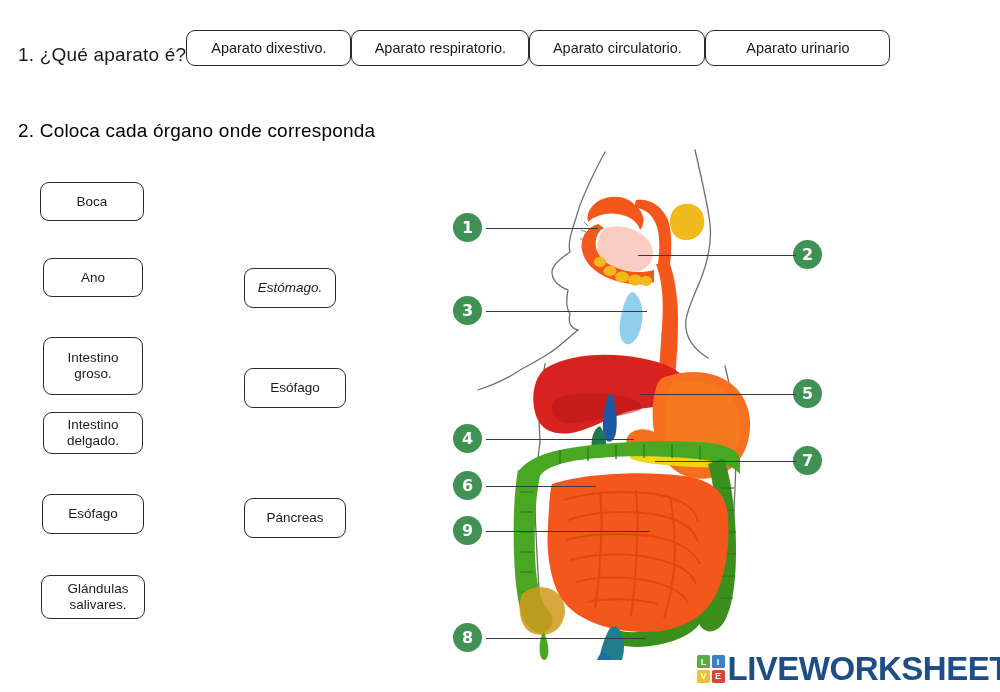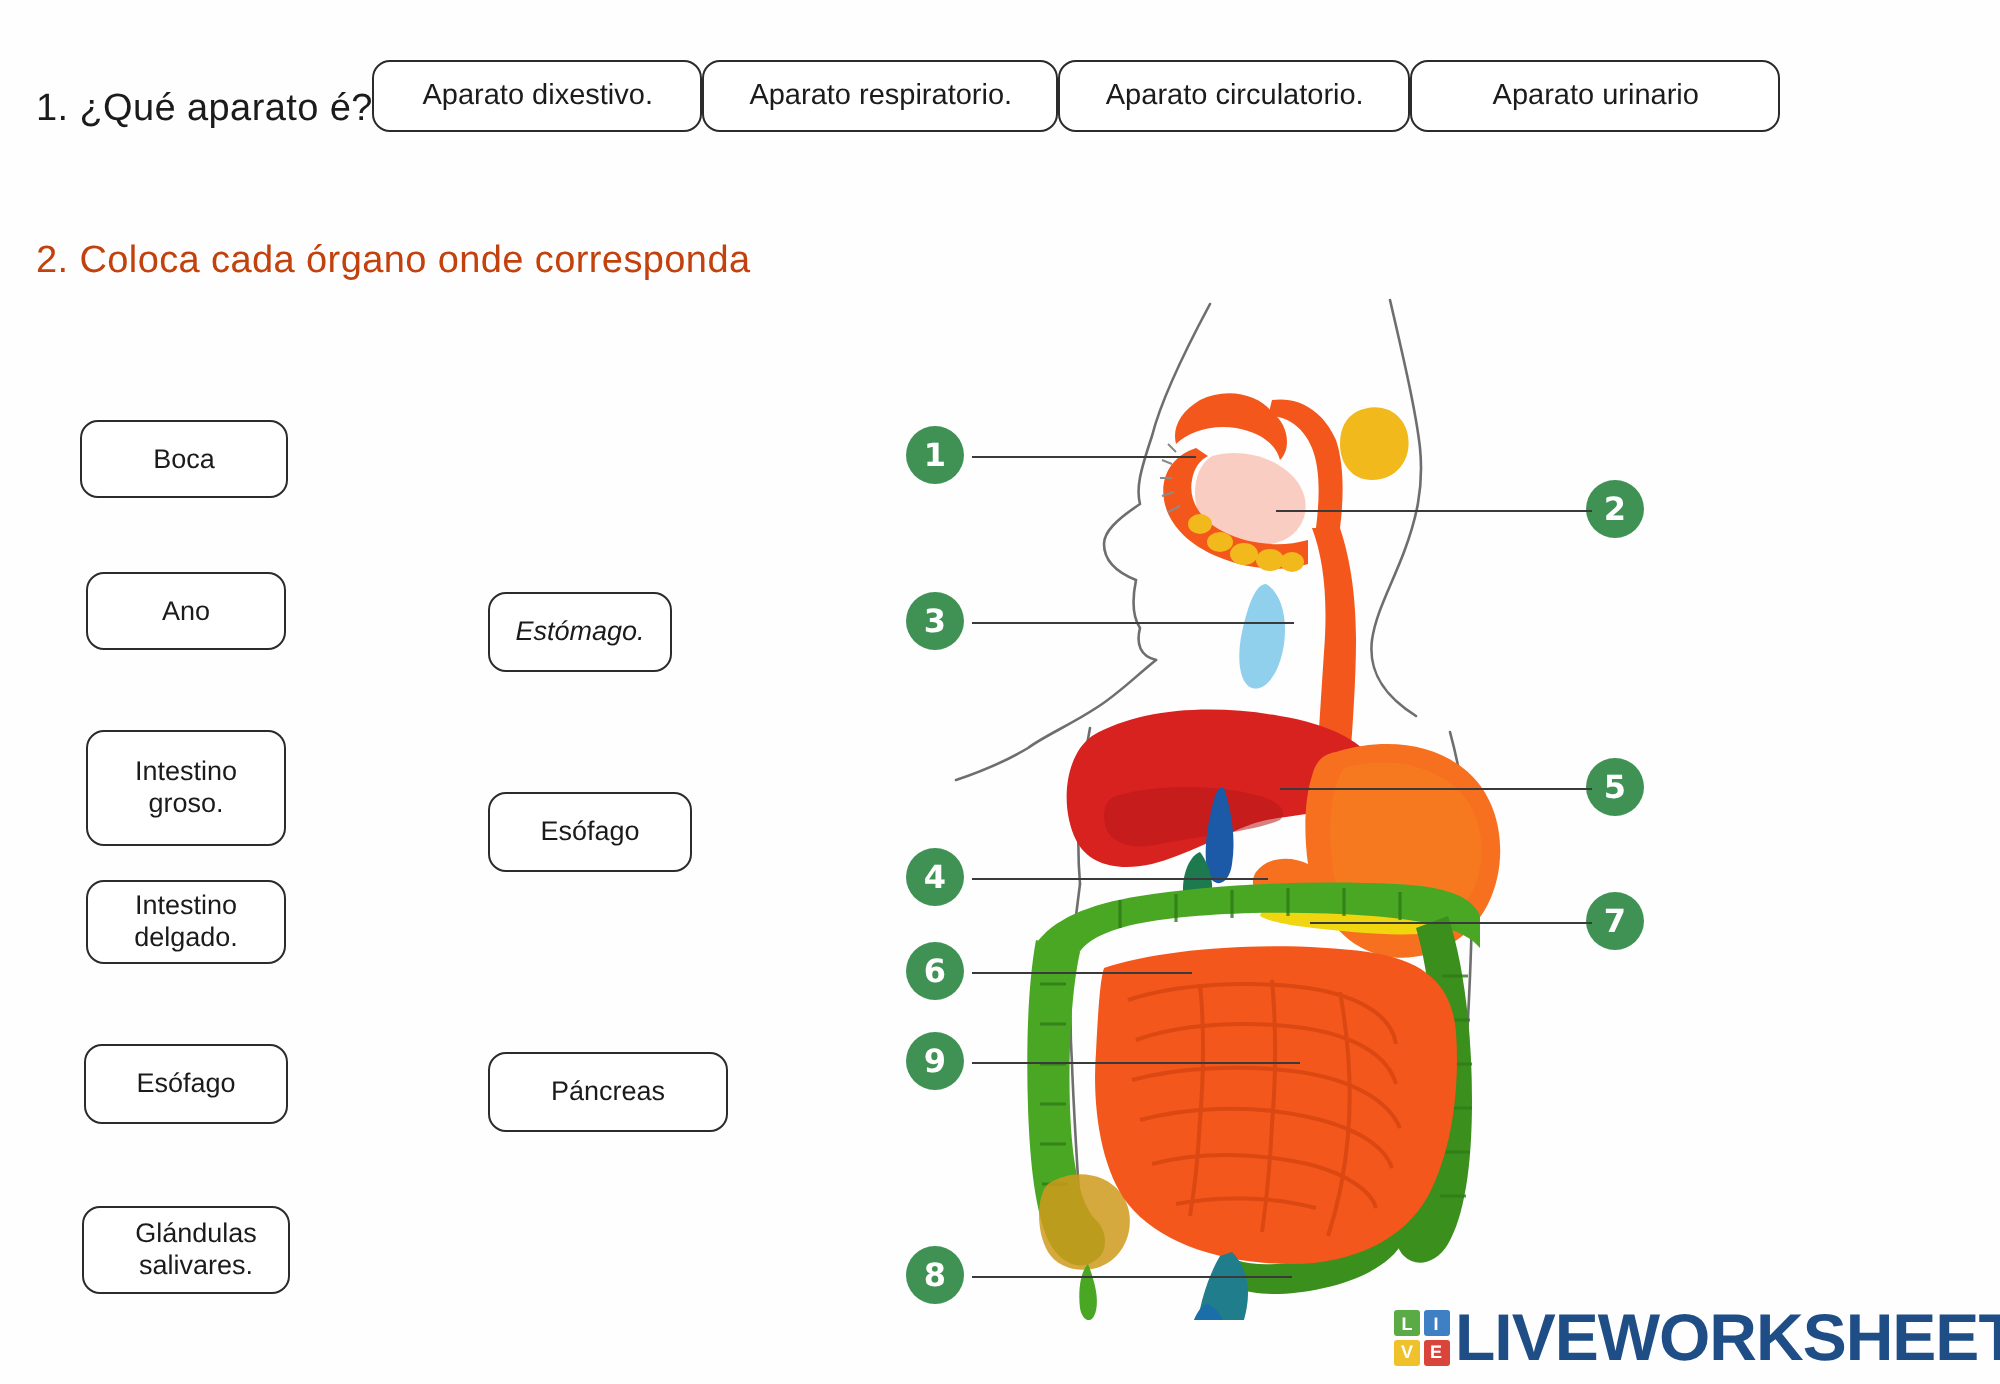--- a/index.html
+++ b/index.html
@@ -52,55 +52,54 @@
   #opt-1 { width: 178px; }
   #opt-2 { width: 176px; }
   #opt-3 { width: 185px; }
 
   
   #q2-label {
     position: absolute;
     left: 18px;
     top: 120px;
     font-size: 19px;
-    color: #c2410c;
+    color: #000000;
     letter-spacing: 0.2px;
   }
 
   
   .word-box {
     position: absolute;
     border: 1.5px solid #2b2b2b;
     border-radius: 9px;
     background: #ffffff;
     font-size: 13.5px;
     line-height: 1.15;
     color: #1b1b1b;
     text-align: center;
     display: flex;
     align-items: center;
     justify-content: center;
     box-sizing: border-box;
     padding: 2px 6px;
     cursor: pointer;
-    margin-top: 28px;
   }
 
   
   #word-boca      { left: 40px; top: 182px; width: 104px; height: 39px; }
   #word-ano       { left: 43px; top: 258px; width: 100px; height: 39px; }
   #word-igroso    { left: 43px; top: 337px; width: 100px; height: 58px; }
   #word-idelgado  { left: 43px; top: 412px; width: 100px; height: 42px; }
   #word-esofago   { left: 42px; top: 494px; width: 102px; height: 40px; }
   #word-glandulas { left: 41px; top: 575px; width: 104px; height: 44px; padding-left: 16px; }
 
   
   #word-estomago  { left: 244px; top: 268px; width: 92px; height: 40px; font-style: italic; }
   #word-figado    { left: 244px; top: 368px; width: 102px; height: 40px; }
-  #word-pancreas  { left: 244px; top: 498px; width: 120px; height: 40px; }
+  #word-pancreas  { left: 244px; top: 498px; width: 102px; height: 40px; }
 
   
   #diagram {
     position: absolute;
     left: 440px;
     top: 140px;
     width: 420px;
     height: 520px;
   }
   #diagram svg { display: block; }

